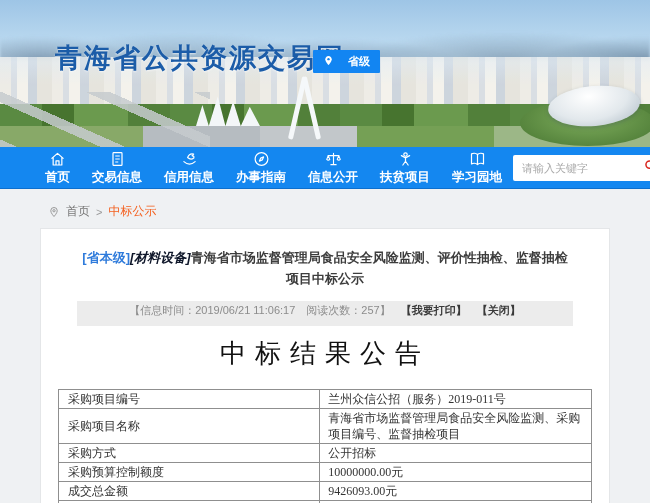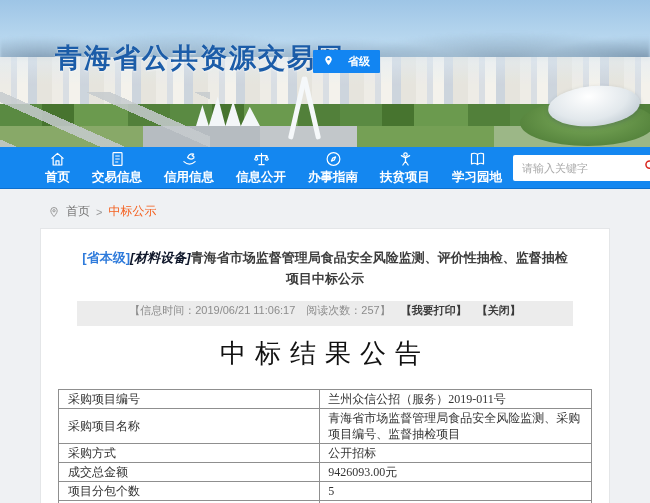--- a/index.html
+++ b/index.html
@@ -133,37 +133,37 @@
         <svg width="19" height="18" viewBox="0 0 24 24" fill="none" stroke="#fff" stroke-width="1.6" stroke-linecap="round" stroke-linejoin="round">
           <path d="M4.5 15.5 q7.5 6.5 15 0"></path>
           <path d="M9.5 10 q2.5 -6 8 -4.5 l-2 2.2 q3.2 0 2.2 3 q-4 3.2 -8.2 -0.7 z"></path>
         </svg>
       </span>
       <span class="lbl">信用信息</span>
     </div>
 
     <div class="nav-item">
       <span>
+        <svg width="19" height="18" viewBox="0 0 24 24" fill="none" stroke="#fff" stroke-width="1.6" stroke-linejoin="round">
+          <circle cx="12" cy="12" r="8.5"></circle>
+          <path d="M9.2 14.8 L11 10.8 L14.8 9.2 L13 13.2 Z"></path>
+        </svg>
+      </span>
+      <span class="lbl">办事指南</span>
+    </div>
+
+    <div class="nav-item">
+      <span>
         <svg width="19" height="18" viewBox="0 0 24 24" fill="none" stroke="#fff" stroke-width="1.5" stroke-linecap="round" stroke-linejoin="round">
           <path d="M12 4.5 V19.5 M8.5 19.5 H15.5 M5 7.5 H19"></path>
           <path d="M5 7.5 L3 12.5 M5 7.5 L7 12.5 M3 12.5 a2.6 2.6 0 0 0 4 0"></path>
           <path d="M19 7.5 L17 12.5 M19 7.5 L21 12.5 M17 12.5 a2.6 2.6 0 0 0 4 0"></path>
         </svg>
       </span>
       <span class="lbl">信息公开</span>
-    </div>
-
-    <div class="nav-item">
-      <span>
-        <svg width="19" height="18" viewBox="0 0 24 24" fill="none" stroke="#fff" stroke-width="1.6" stroke-linejoin="round">
-          <circle cx="12" cy="12" r="8.5"></circle>
-          <path d="M9.2 14.8 L11 10.8 L14.8 9.2 L13 13.2 Z"></path>
-        </svg>
-      </span>
-      <span class="lbl">办事指南</span>
     </div>
 
     <div class="nav-item">
       <span>
         <svg width="19" height="18" viewBox="0 0 24 24" fill="none" stroke="#fff" stroke-width="1.6" stroke-linecap="round" stroke-linejoin="round">
           <circle cx="12" cy="6" r="2.3"></circle>
           <path d="M12 9.5 V15 M12 10.5 L6.5 7.5 M12 10.5 L17.5 7.5 M12 15 L8.5 20 M12 15 L15.5 20"></path>
         </svg>
       </span>
       <span class="lbl">扶贫项目</span>
@@ -223,20 +223,24 @@
         </tr>
         <tr>
           <td class="k">采购项目名称</td>
           <td class="v">青海省市场监督管理局食品安全风险监测、采购项目编号、监督抽检项目</td>
         </tr>
         <tr>
           <td class="k">采购方式</td>
           <td class="v">公开招标</td>
         </tr>
         <tr>
+          <td class="k">采购预算控制额度</td>
+          <td class="v">10000000.00元</td>
+        </tr>
+        <tr>
           <td class="k">成交总金额</td>
           <td class="v">9426093.00元</td>
         </tr>
         <tr>
           <td class="k">项目分包个数</td>
           <td class="v">5</td>
         </tr>
         <tr>
           <td class="k">公告发布日期</td>
           <td class="v">2019年06月21日</td>

